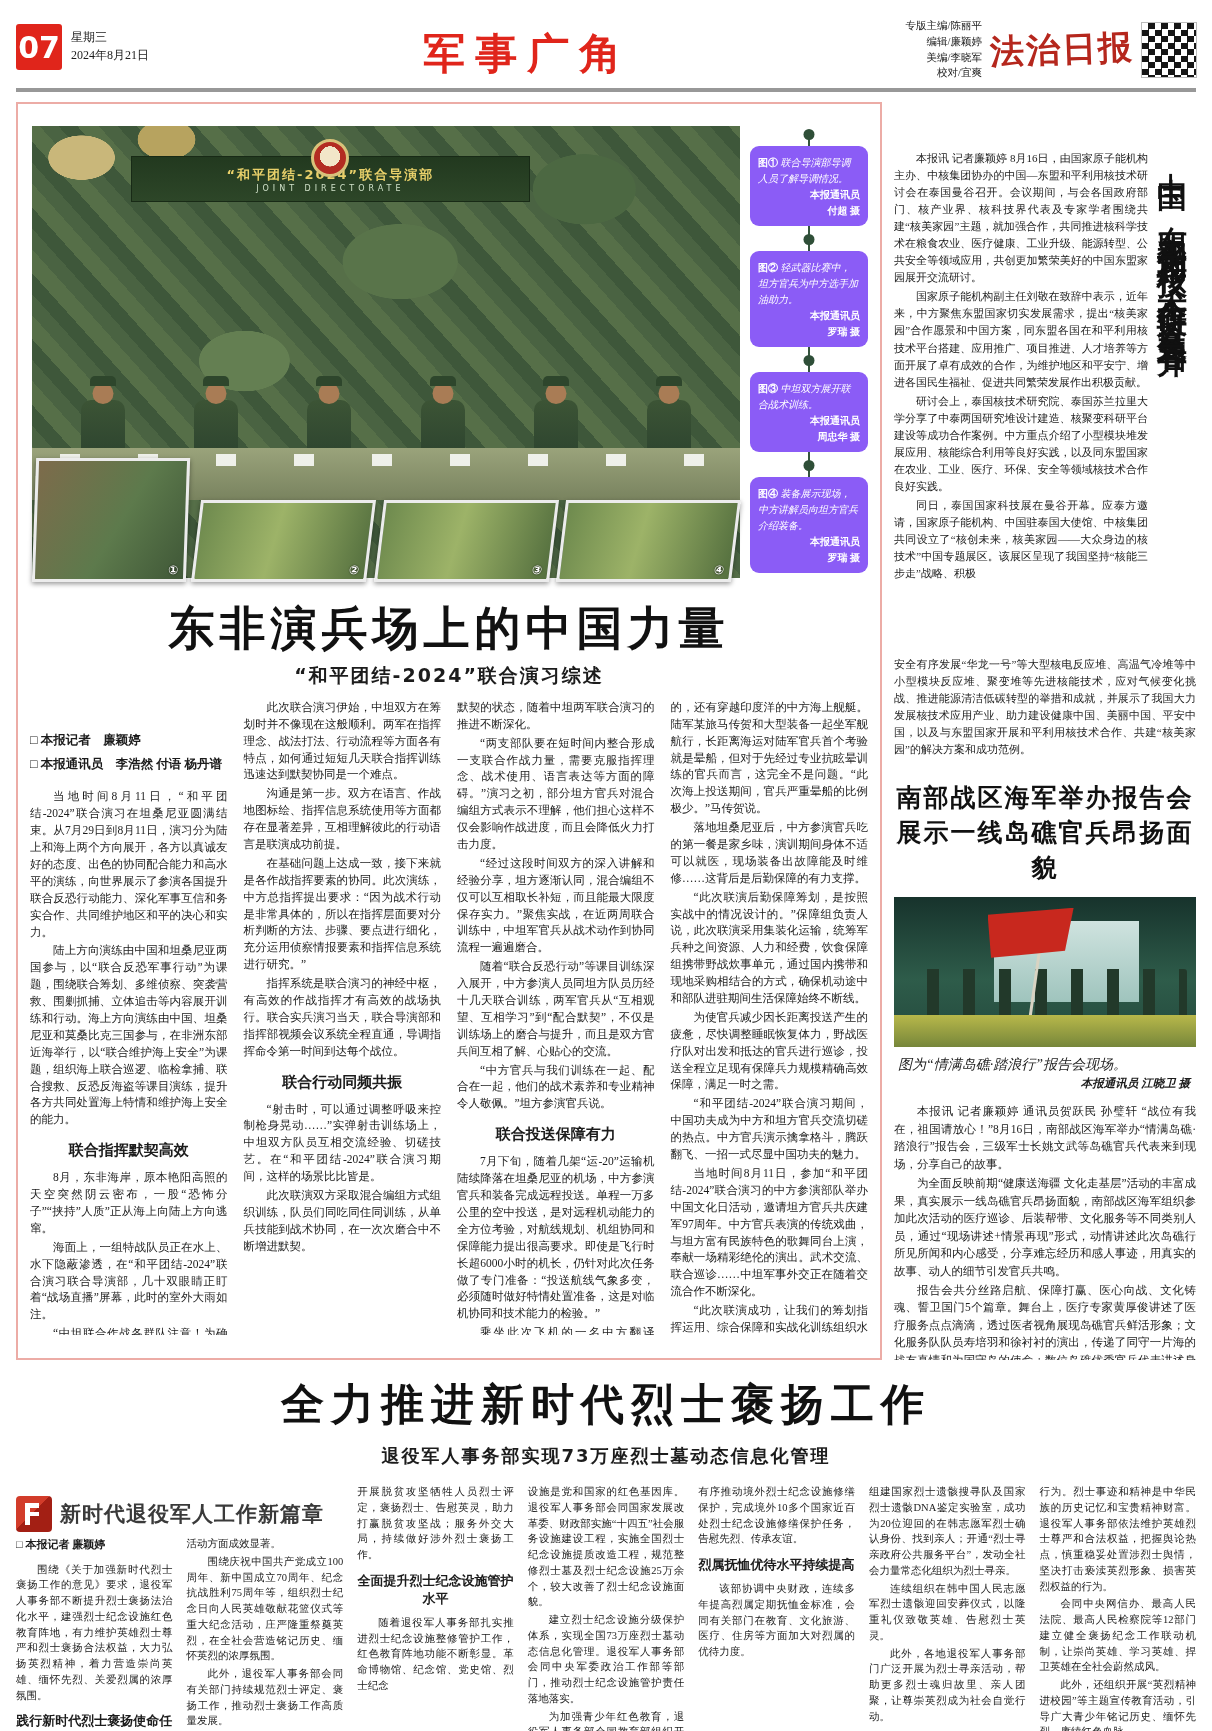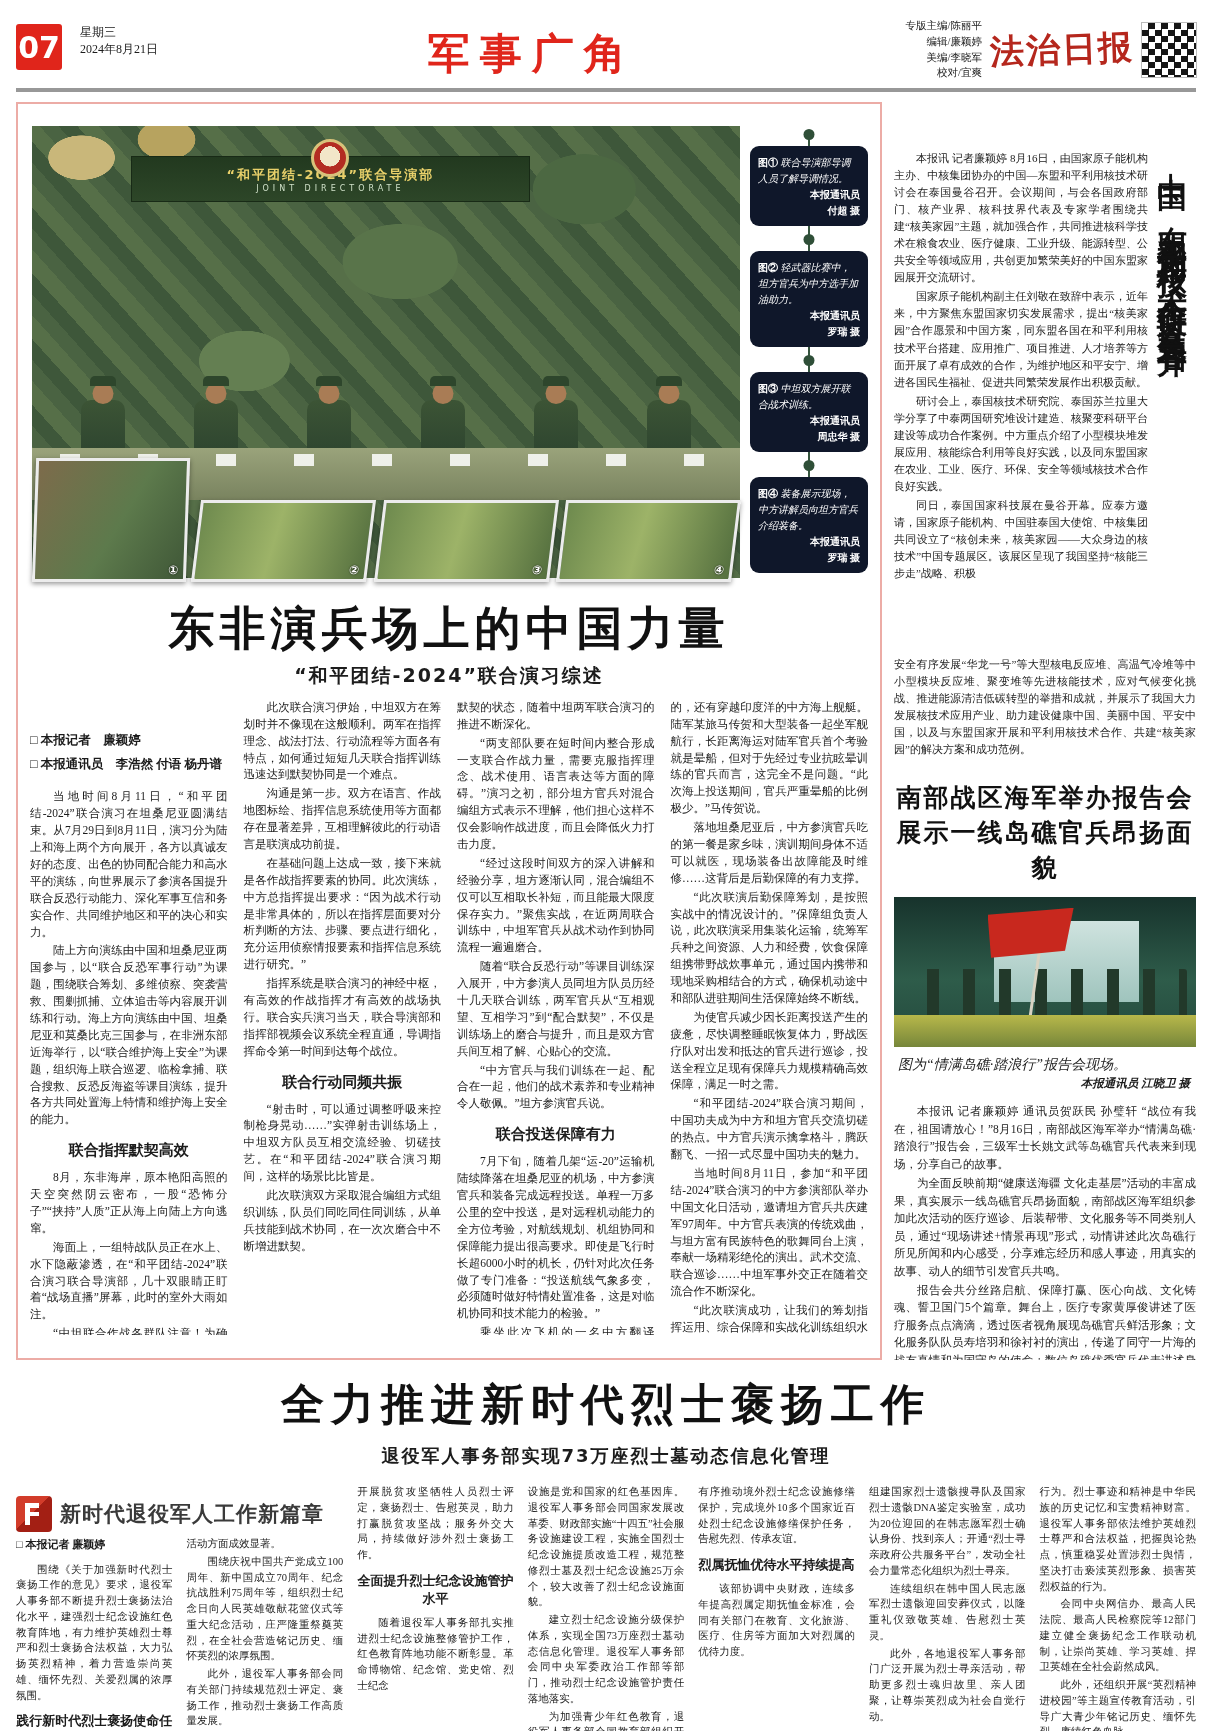--- a/index.html
+++ b/index.html
@@ -1,20 +1,20 @@
 <!DOCTYPE html>
 <html><head>
 <meta charset="utf-8">
 <style>
   html,body{margin:0;padding:0;background:#e8e8e8}
   .page{position:relative;width:1212px;height:1731px;margin:0 auto;background:#fff;
         font-family:"Liberation Serif","DejaVu Serif",serif;color:#1c1c1c;overflow:hidden;box-sizing:border-box;padding:12px 16px}
   
   .hdr{display:flex;justify-content:space-between;align-items:flex-start;height:72px;border-bottom:4px solid #989898;padding-bottom:4px}
-  .hdr-left{display:flex;gap:18px;align-items:flex-start;padding-top:12px}
+  .hdr-left{display:flex;gap:9px;align-items:center;padding-top:12px}
   .pagenum{width:46px;height:46px;background:#e0251b;color:#fff;font:bold 30px "DejaVu Sans",sans-serif;display:flex;align-items:center;justify-content:center;border-radius:3px}
   .dateblock{font-size:12px;line-height:1.45;padding-bottom:1px}
   .section-title{font:bold 42px "DejaVu Sans",sans-serif;color:#e0251b;letter-spacing:10px;padding-top:14px}
   .hdr-right{display:flex;gap:8px;align-items:center;padding-top:6px}
   .credits{font-size:10.5px;text-align:right;line-height:1.5;color:#222}
   .masthead{font:bold 34px "DejaVu Serif",serif;color:#b5271d;transform:rotate(-2deg);letter-spacing:2px}
   .qr{width:54px;height:54px;background:repeating-conic-gradient(#161616 0 25%,#fff 0 50%) 0 0/13px 13px;outline:1px solid #bbb}
   
   .row{display:flex;gap:12px;margin-top:10px}
   .feature{width:866px;height:1258px;border:2px solid #ecaca6;box-sizing:border-box;padding:12px 12px 0;flex:none}
@@ -44,21 +44,21 @@
   .photo-desk::before{content:"";position:absolute;left:4%;right:4%;top:6px;height:12px;
     background:repeating-linear-gradient(90deg,rgba(255,255,255,.85) 0 20px,transparent 20px 78px)}
   .thumbs{position:absolute;left:4px;right:132px;bottom:0;height:120px;display:flex;gap:8px;align-items:flex-end}
   .thumb{position:relative;flex:1;height:76px;background:linear-gradient(100deg,#6e8a4e,#9db368 45%,#55703f);
     border:3px solid #ececec;transform:skewX(-7deg);box-shadow:0 2px 5px rgba(0,0,0,.4)}
   .thumb:first-child{flex:0 0 148px;height:118px;transform:skewX(-2deg);background:linear-gradient(120deg,#7d6b4b,#5d7a4c 55%,#3f5737)}
   .thumb-num{position:absolute;right:5px;bottom:2px;color:#fff;font:bold 12px "DejaVu Sans",sans-serif;text-shadow:0 0 2px #000}
   
   .cap-rail{position:absolute;right:0;top:0;width:118px;height:100%}
   .cap-rail::before{content:"";position:absolute;left:50%;top:14px;bottom:10px;width:2px;background:#34543d;transform:translateX(-50%)}
-  .capbox{position:relative;background:#0f172a;color:#fff;border-radius:9px;padding:9px 8px 7px;margin-bottom:25px;
+  .capbox{position:relative;background:#8b5cf6;color:#fff;border-radius:9px;padding:9px 8px 7px;margin-bottom:25px;
     font-size:10px;line-height:1.6;font-style:italic}
   .capbox::before{content:"";position:absolute;top:-17px;left:50%;transform:translateX(-50%);width:11px;height:11px;border-radius:50%;background:#2f4f38}
   .capbox:first-of-type{margin-top:30px}
   .cap-num{font-weight:bold;font-style:normal}
   .cap-credit{text-align:right;font-weight:bold;font-style:normal;font-size:10px}
   
   .f-headline{text-align:center;font:bold 46px/1.15 "DejaVu Sans",sans-serif;letter-spacing:5px;margin:20px 0 8px;color:#111}
   .f-subhead{text-align:center;font:bold 19px "DejaVu Sans",sans-serif;letter-spacing:2px;margin-bottom:10px}
   .fcols{display:flex;gap:16px;height:636px;overflow:hidden}
   .fcol{flex:1;font-size:11.5px;line-height:1.47;text-align:justify}

